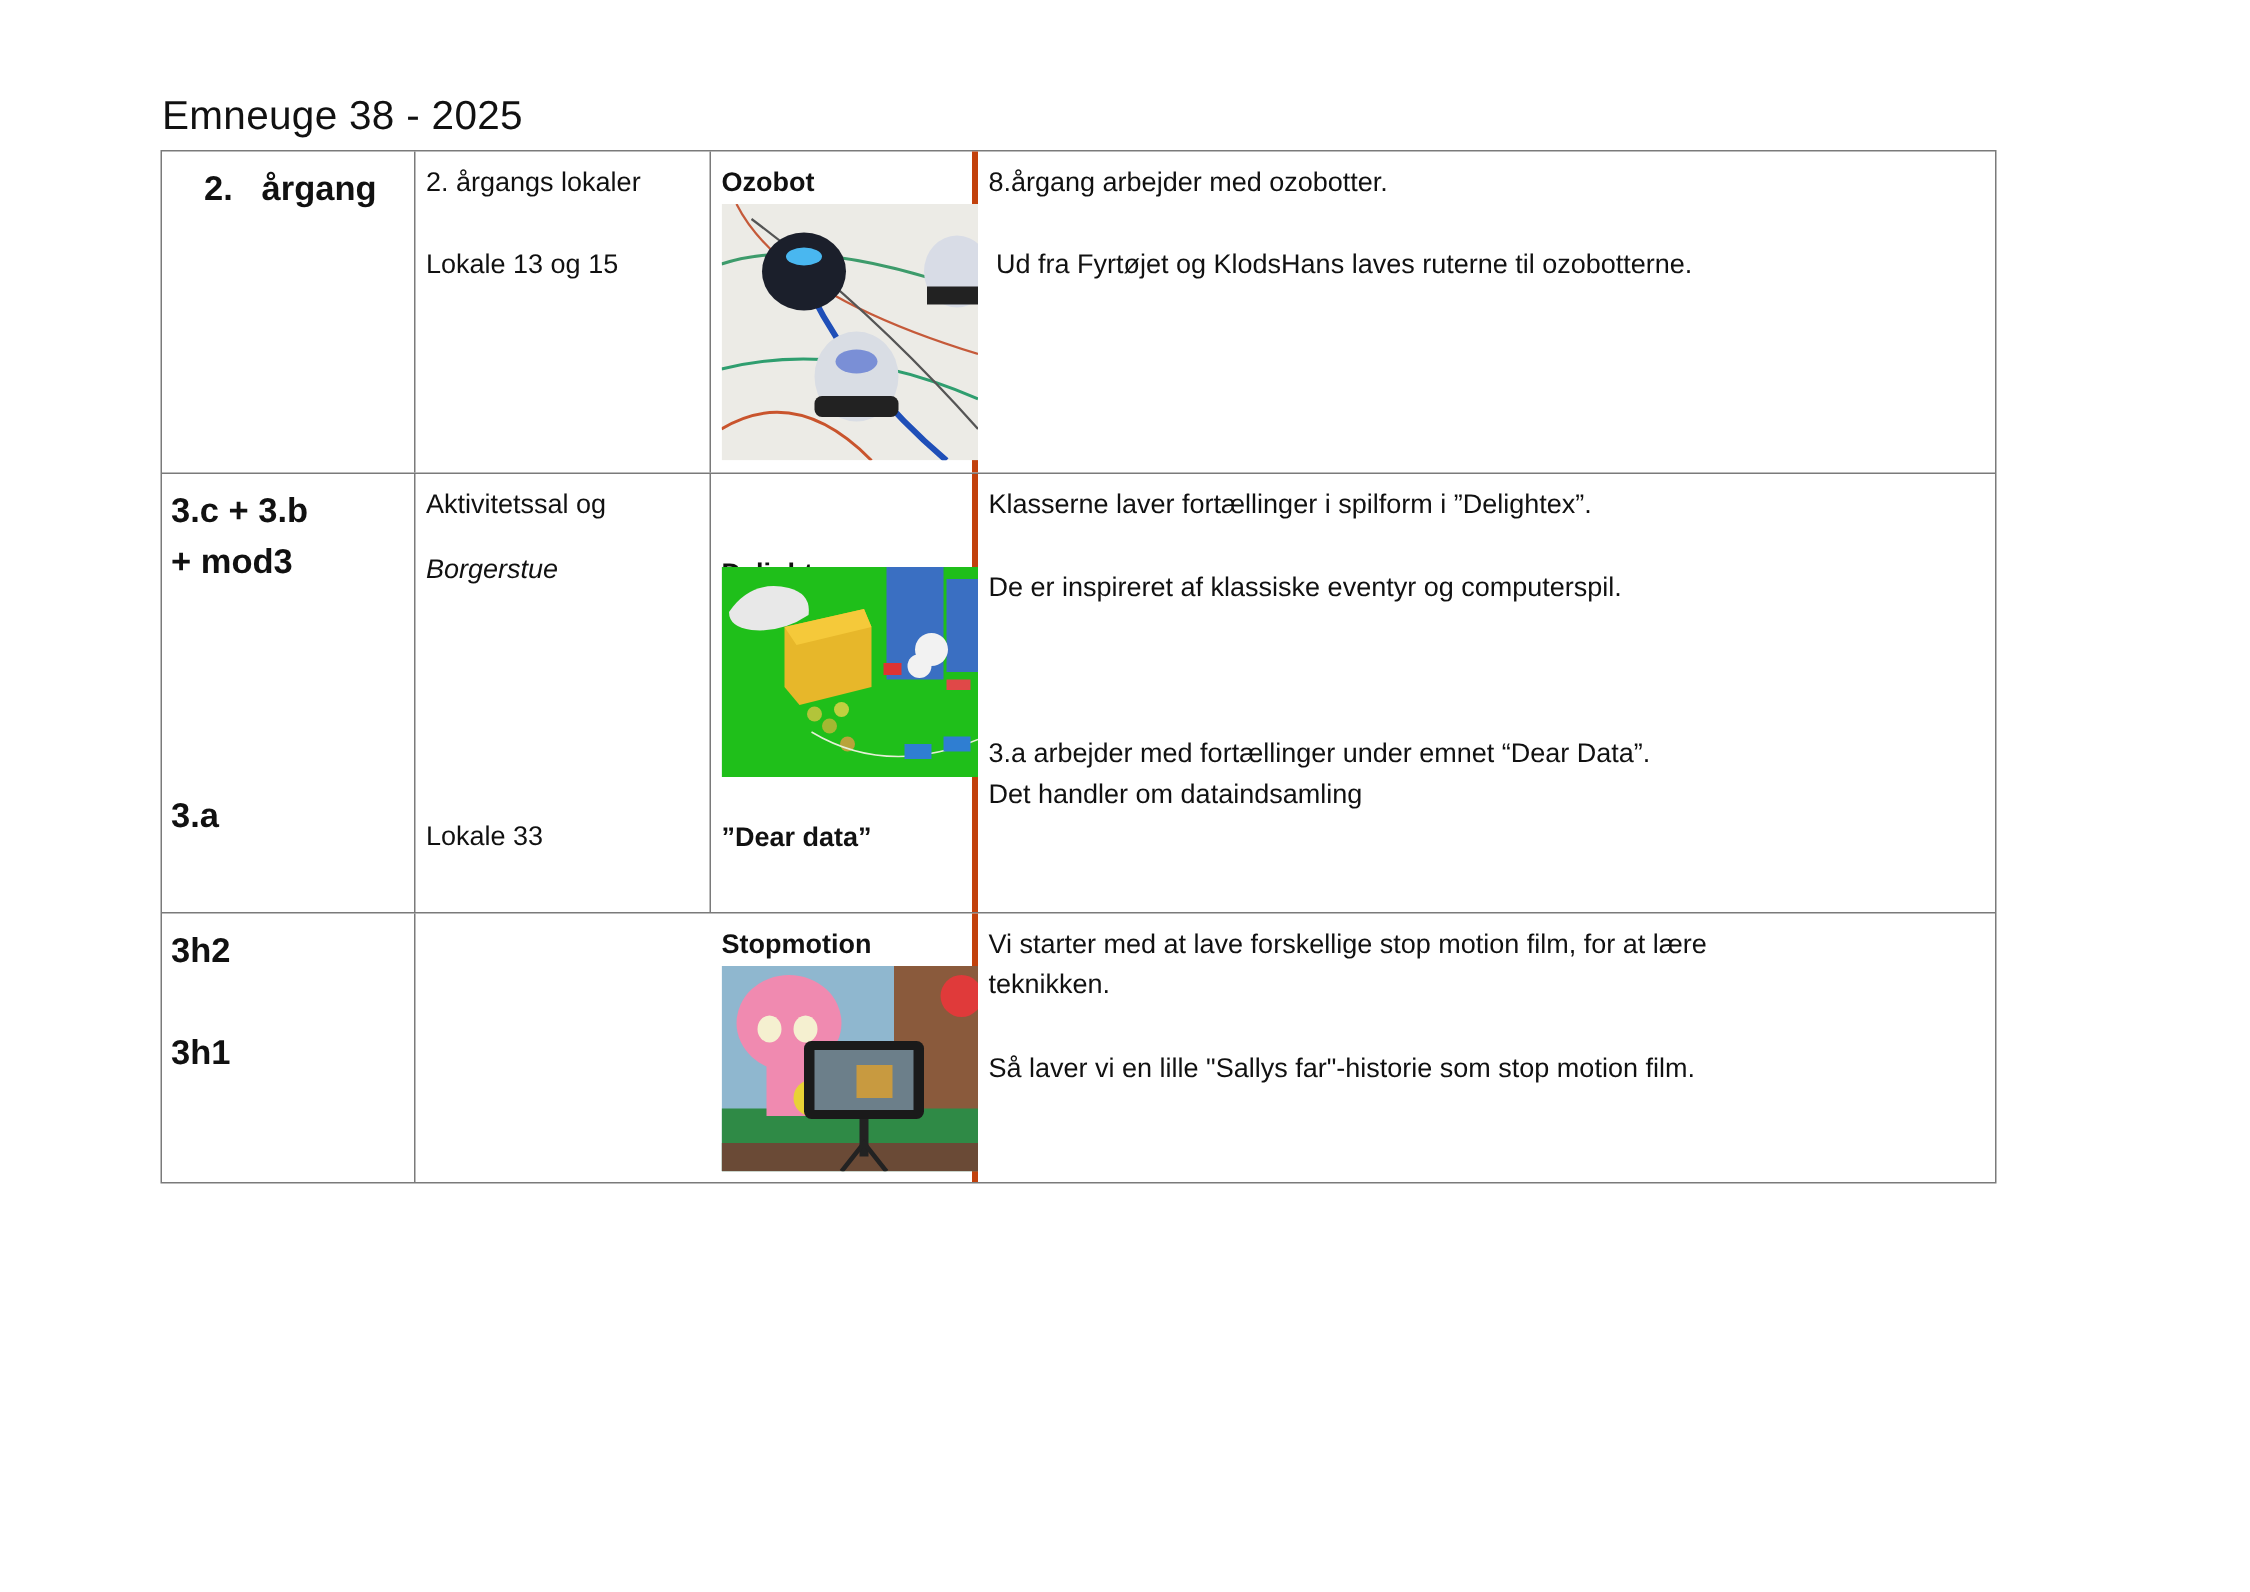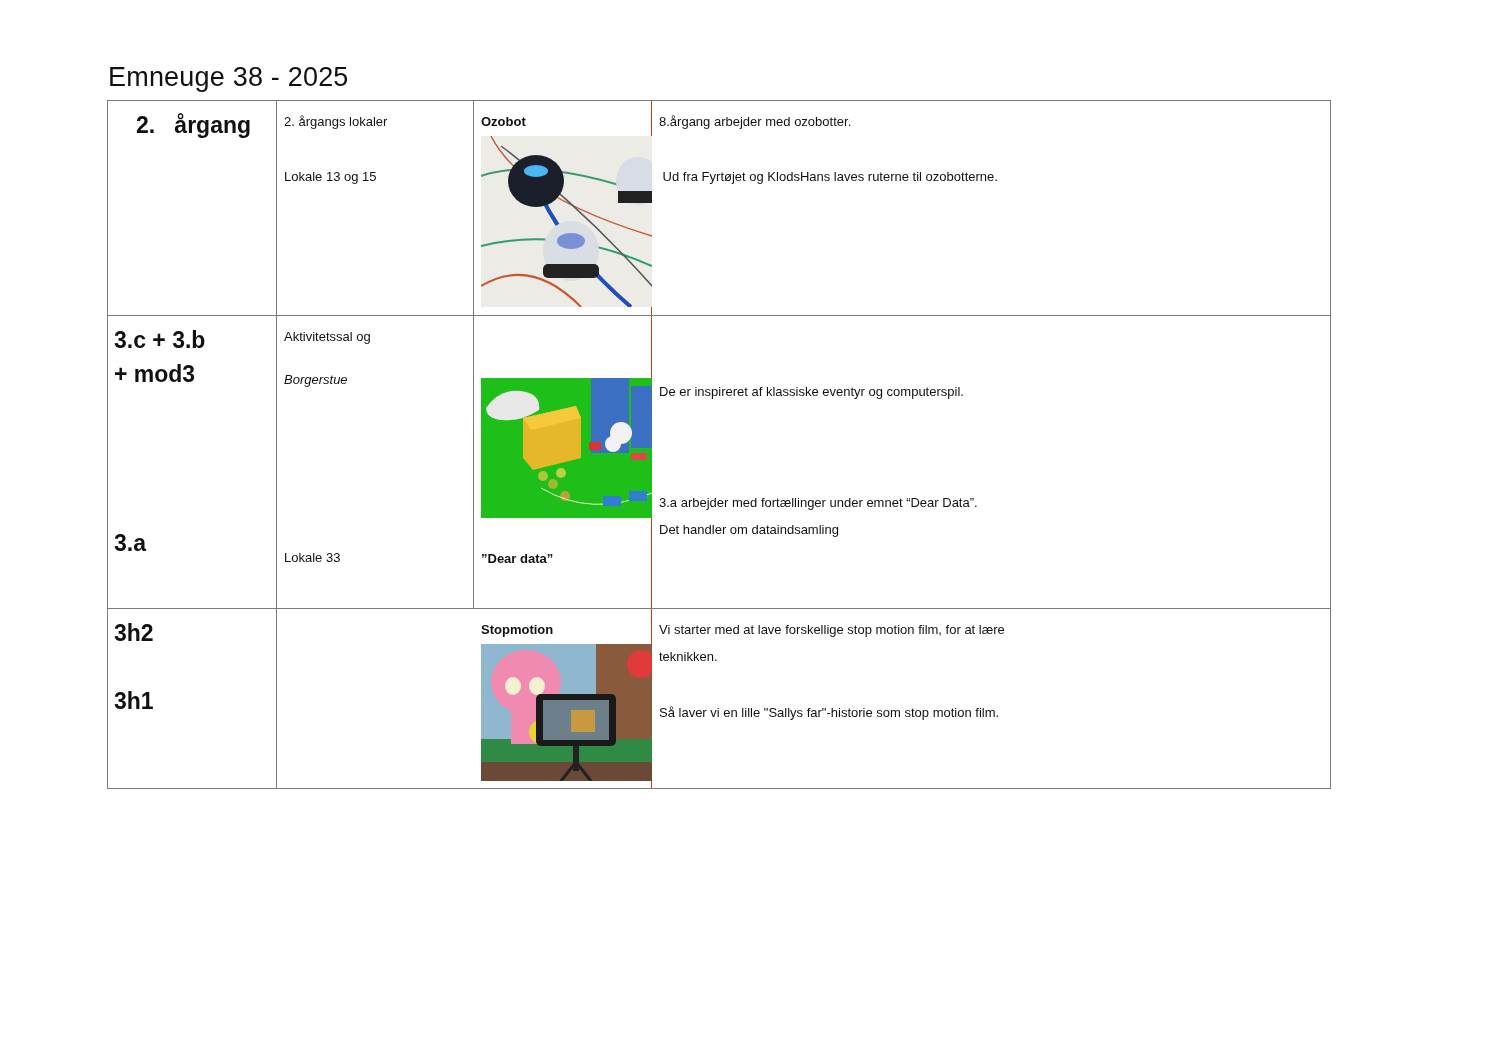--- a/index.html
+++ b/index.html
@@ -13,23 +13,23 @@
   }
   .grid {
     position: absolute; left: 107px; top: 100px;
     width: 1224px; border: 1px solid #7a7a7a; box-sizing: border-box;
   }
   .row { position: relative; border-top: 1px solid #7a7a7a; }
   .row:first-child { border-top: none; }
   .cell { position: absolute; top: 0; bottom: 0; box-sizing: border-box; }
   .c1 { left: 0; width: 169px; border-right: 1px solid #7a7a7a; }
   .c2 { left: 169px; width: 197px; border-right: 1px solid #7a7a7a; }
-  .c3 { left: 366px; width: 178px; border-right: 1px solid #c2410c; }
+  .c3 { left: 366px; width: 178px; border-right: 4px solid #c2410c; }
   .c4 { left: 544px; right: 0; }
-  .t { position: absolute; font-size: 13px; line-height: 27px; white-space: nowrap; }
+  .t { position: absolute; font-size: 18px; line-height: 27px; white-space: nowrap; }
   .b { font-weight: bold; }
   .big { font-size: 23px; font-weight: bold; line-height: 34px; }
   .pic { position: absolute; overflow: hidden; }
   .pic svg { display: block; width: 100%; height: 100%; }
 </style>
 </head>
 <body>
 
 <div class="title">Emneuge 38 - 2025</div>
 
@@ -100,20 +100,21 @@
           <circle cx="80" cy="95" r="5" fill="#c0d040"></circle>
           <circle cx="84" cy="118" r="5" fill="#b8a33a"></circle>
           <path d="M60 110 Q110 140 171 115" stroke="#e6f0d8" stroke-width="1" fill="none"></path>
           <rect x="122" y="118" width="18" height="10" fill="#2f7ed2"></rect>
           <rect x="148" y="113" width="18" height="10" fill="#2f7ed2"></rect>
         </svg>
       </div>
       <div class="t b" style="left:7px; top:229px;">”Dear data”</div>
     </div>
     <div class="cell c4">
+      <div class="t" style="left:7px; top:7px;">Klasserne laver fortællinger i spilform i ”Delightex”.</div>
       <div class="t" style="left:7px; top:62px;">De er inspireret af klassiske eventyr og computerspil.</div>
       <div class="t" style="left:7px; top:173px;">3.a arbejder med fortællinger under emnet “Dear Data”.</div>
       <div class="t" style="left:7px; top:200px;">Det handler om dataindsamling</div>
     </div>
   </div>
 
   <div class="row" style="height:179px;">
     <div class="cell c1">
       <div class="t big" style="left:6px; top:7px;">3h2</div>
       <div class="t big" style="left:6px; top:75px;">3h1</div>

